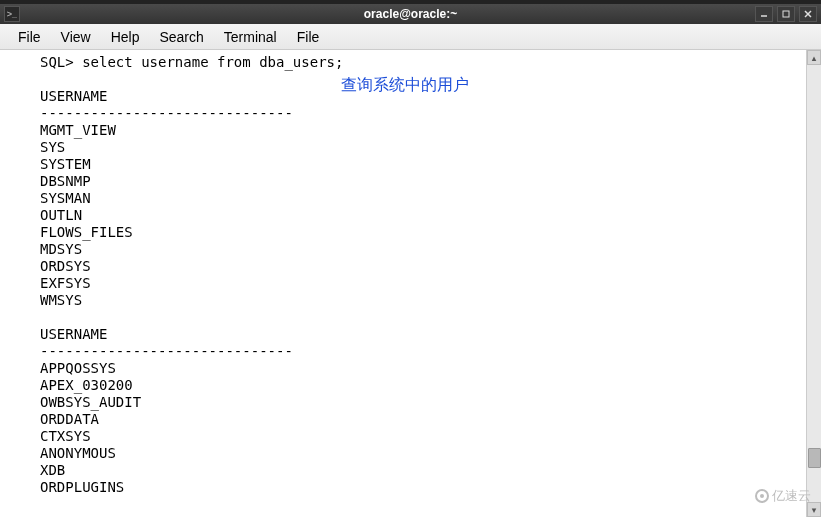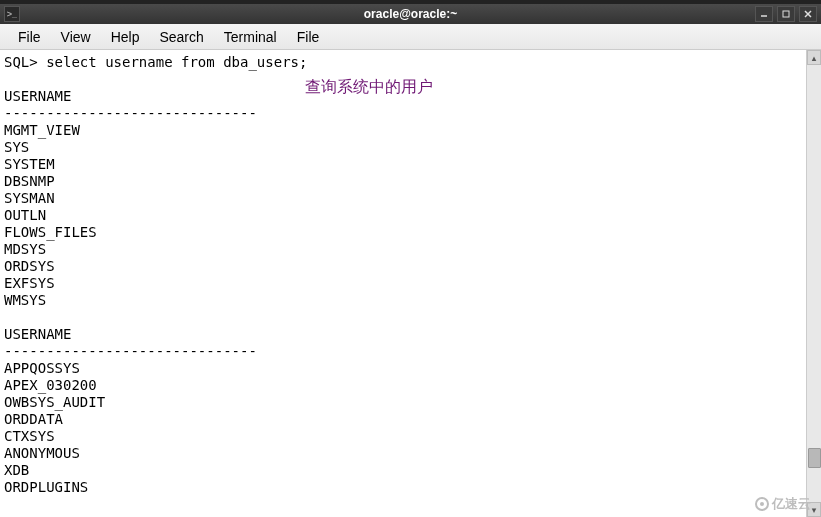--- a/index.html
+++ b/index.html
@@ -85,25 +85,26 @@
       flex: 1;
       background: #ffffff;
       padding: 4px;
       font-family: monospace;
       font-size: 14px;
       line-height: 17px;
       color: #000000;
       white-space: pre;
       overflow: hidden;
       position: relative;
+      margin-left: 36px;
     }
     .annotation {
       position: absolute;
-      font-family: Liberation Serif, serif;
-      color: #701a75;
+      font-family: Liberation Mono, monospace;
+      color: #1d4ed8;
       font-size: 16px;
     }
     .scrollbar {
       width: 15px;
       background: #e8e8e8;
       border-left: 1px solid #ccc;
       position: relative;
     }
     .scrollbar-up, .scrollbar-down {
       height: 15px;
@@ -124,25 +125,25 @@
     .scrollbar-thumb {
       position: absolute;
       width: 13px;
       left: 1px;
       background: #b8b8b8;
       border: 1px solid #999;
       border-radius: 1px;
     }
     .watermark {
       position: absolute;
-      bottom: 4px;
+      bottom: 12px;
       right: 10px;
       color: #bdbdbd;
       font-size: 13px;
-      font-weight: bold;
+      font-weight: normal;
       display: flex;
       align-items: center;
       gap: 3px;
     }
     .watermark-icon {
       width: 14px;
       height: 14px;
       border: 2px solid #bdbdbd;
       border-radius: 50%;
       position: relative;

